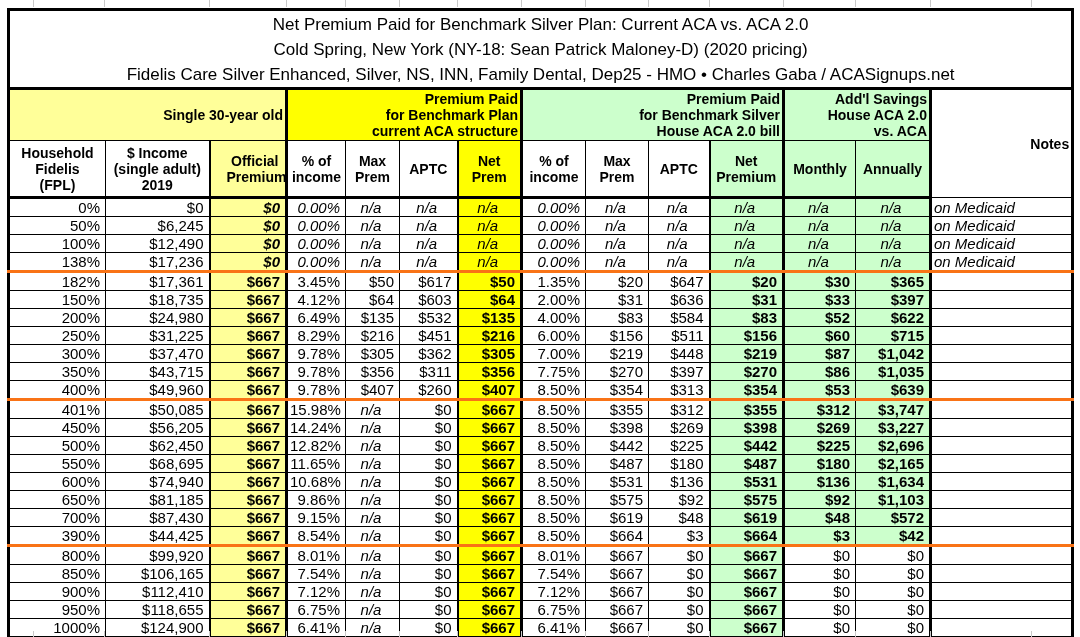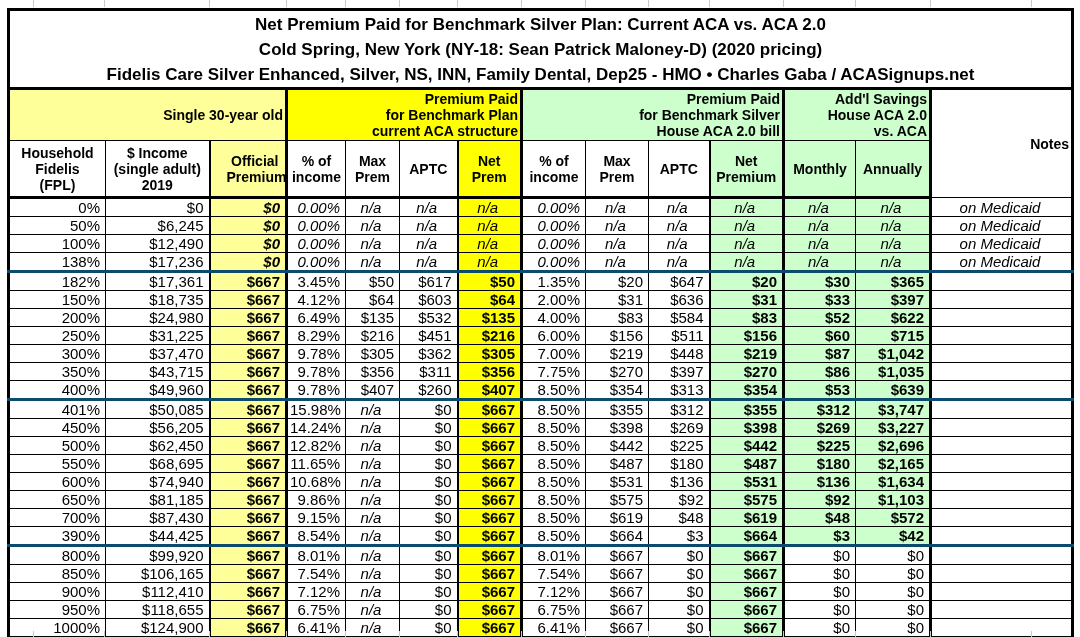--- a/index.html
+++ b/index.html
@@ -10,21 +10,21 @@
   .gridstub.bottom{top:631px;height:6px;}
 
   table.sheet{position:absolute;left:7px;top:8px;width:1065px;height:622px;
     border-collapse:collapse;table-layout:fixed;background:#fff;
     border:3px solid #000;}
   th,td{border:1px solid #000;overflow:hidden;white-space:nowrap;
     font-size:15px;line-height:17px;padding:0 5px 0 2px;}
   th{font-weight:bold;text-align:center;white-space:pre-line;padding:0 2px;}
 
   tr.title-row th{height:76px;border-bottom:3px solid #000;background:#fff;
-    font-size:17px;line-height:25px;font-weight:bold;white-space:normal;}
+    font-size:17px;line-height:25px;font-weight:normal;white-space:normal;}
   tr.group-row th{height:50px;font-size:14px;line-height:16px;text-align:right;}
   tr.sub-row th{height:55px;font-size:14px;line-height:16px;border-bottom:3px solid #000;}
 
   .g-person{background:var(--light-yellow,#FFFF99);font-size:21px;line-height:24px;}
   .g-aca{background:var(--bright-yellow,#FFFF00);}
   .g-aca2,.g-savings{background:var(--light-green,#CCFFCC);}
   .g-notes{background:#fff;font-size:15px;}
 
   .h-official{background:var(--light-yellow,#FFFF99);padding-left:16px;}
   .h-aca-net{background:var(--bright-yellow,#FFFF00);}
@@ -36,27 +36,27 @@
   .h-aca-net,.c-aca-net{border-left:2px solid #000;}
   .g-aca2,.h-aca2-pct,.c-aca2-pct{border-left:3px solid #000;}
   .h-aca2-net,.c-aca2-net{border-left:2px solid #000;}
   .g-savings,.h-monthly,.c-monthly{border-left:3px solid #000;}
   .g-notes,.c-note{border-left:3px solid #000;}
 
   td{text-align:right;}
   .c-official{background:var(--light-yellow,#FFFF99);font-weight:bold;}
   .c-aca-net{background:var(--bright-yellow,#FFFF00);font-weight:bold;}
   .c-aca2-net,.c-monthly,.c-annually{background:var(--light-green,#CCFFCC);font-weight:bold;}
-  .c-note{text-align:center;font-style:italic;font-weight:normal;}
+  .c-note{text-align:left;font-style:italic;font-weight:normal;}
 
   td.na{text-align:center;font-style:italic;font-weight:normal;}
   tr.row-medicaid .c-aca-pct,tr.row-medicaid .c-aca2-pct{font-style:italic;margin-top:36px;}
   tr.row-medicaid .c-official{font-style:italic;}
   tr.row-flat .c-monthly,tr.row-flat .c-annually{background:#fff;font-weight:normal;}
-  tr.rule-after td{border-bottom:3px solid #0c4a6e;}
+  tr.rule-after td{border-bottom:3px solid #f97316;}
 </style>
 </head>
 <body>
 
 <table class="sheet">
   <colgroup>
     <col style="width:97px">
       <col style="width:104px">
       <col style="width:77px">
     <col style="width:59px">

